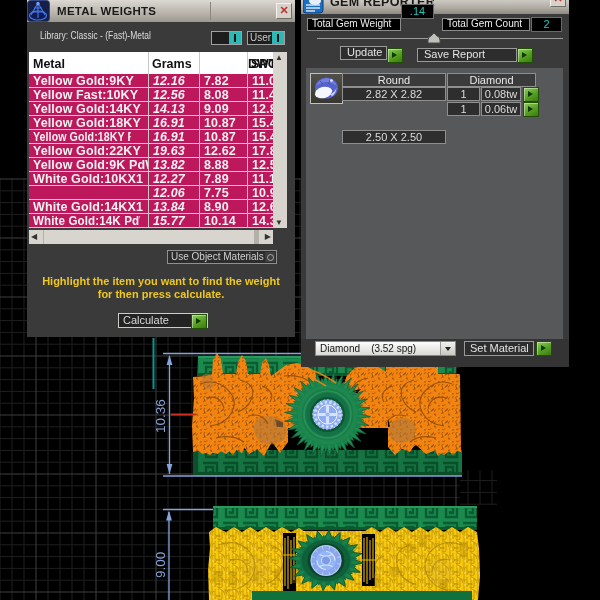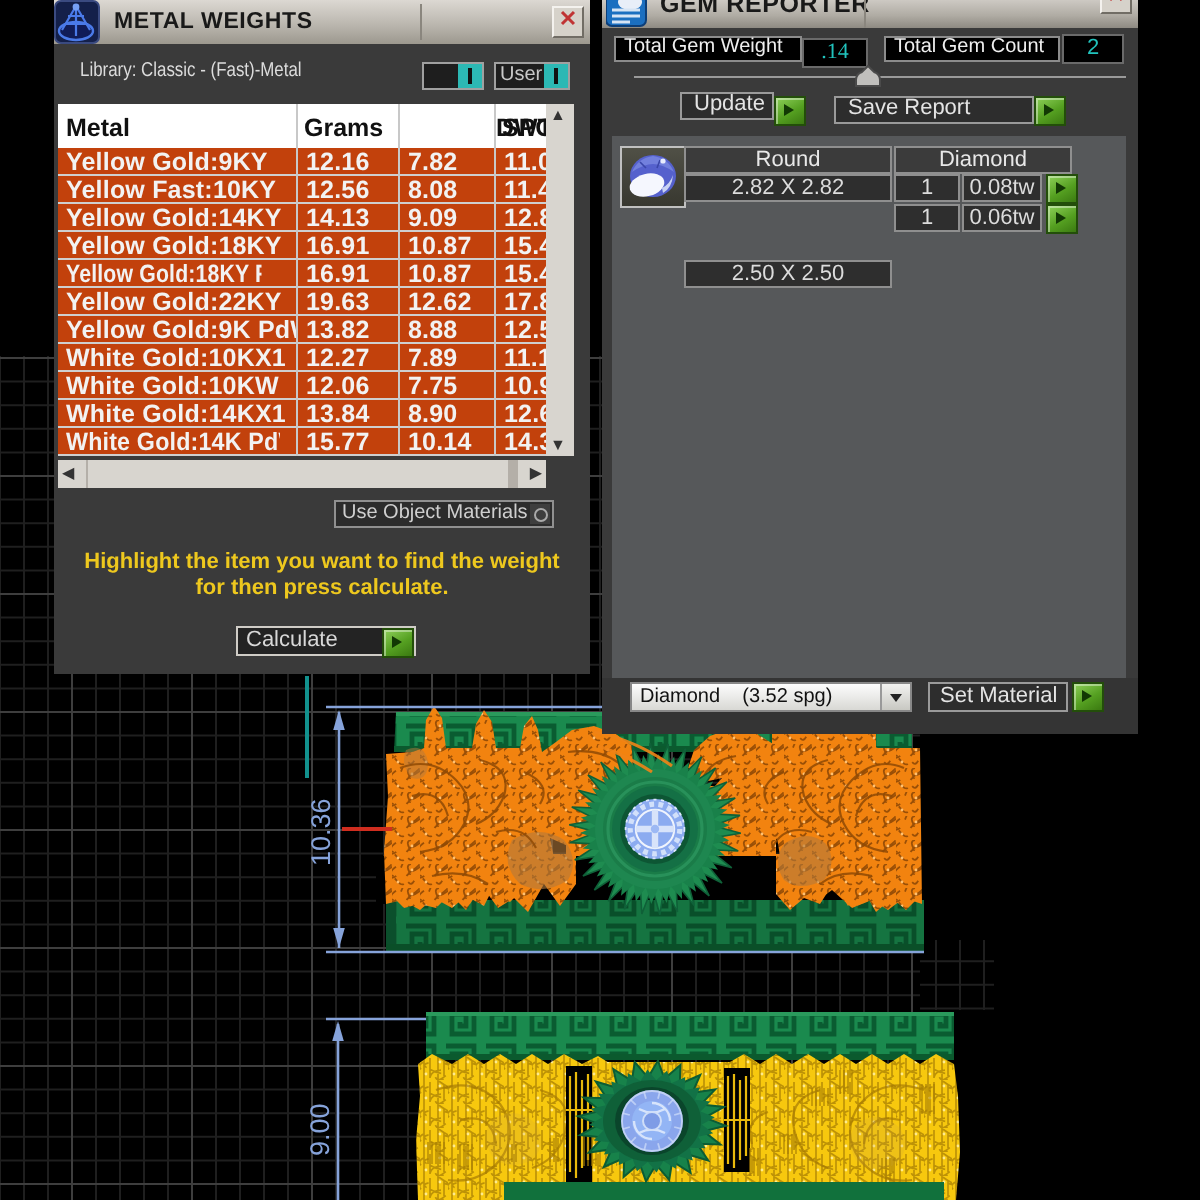--- a/index.html
+++ b/index.html
@@ -8,23 +8,23 @@
 .panel{position:absolute;background:#3a3a3a;}
 .tbar{position:relative;height:22px;background:linear-gradient(#dcd8d2,#b8b4ac 60%,#9c988e);overflow:hidden;}
 .tbar .ttl{position:absolute;left:30px;top:5px;font-size:11.5px;font-weight:bold;color:#191919;letter-spacing:0.3px;}
 .xbtn{position:absolute;width:14px;height:14px;background:#d6d2ca;border:1px solid;border-color:#f4f2ee #716d65 #716d65 #f4f2ee;color:#c03434;font-size:11px;font-weight:bold;line-height:12px;text-align:center;}
 .lblbox{position:absolute;background:#000000;border:1px solid #8c8c8c;color:#efefef;font-size:10px;}
 .valbox{position:absolute;background:#000;border:1px solid #6a6a6a;color:#21c3bd;font-size:11px;text-align:center;}
 .gbtn{position:absolute;width:14px;height:13px;background:linear-gradient(150deg,#8ed05a 0%,#55a021 55%,#3b7a11 100%);border:1px solid #234e0a;box-shadow:inset 1px 1px 0 rgba(255,255,255,0.4);}
 .gbtn:after{content:"";position:absolute;left:4px;top:3px;border-left:5px solid #123804;border-top:3px solid transparent;border-bottom:3px solid transparent;}
 .dbtn{position:absolute;background:#2d2d2d;border:1px solid #9a9a9a;color:#e4e4e4;font-size:11px;}
 
-.trow{position:relative;height:14px;background:#c2410c;color:#f2f2f2;font-size:12.5px;letter-spacing:0.1px;font-weight:bold;border-bottom:1px solid #cfcfcf;box-sizing:border-box;padding-left:20px;}
+.trow{position:relative;height:14px;background:#be185d;color:#f2f2f2;font-size:12.5px;letter-spacing:0.1px;font-weight:bold;border-bottom:1px solid #cfcfcf;box-sizing:border-box;padding-left:20px;}
 .trow .c1{position:absolute;left:4px;top:0px;width:115px;overflow:hidden;white-space:nowrap;}
-.trow .c2{position:absolute;left:124px;top:0px;}
+.trow .c2{position:absolute;left:124px;top:0px;font-style:italic;}
 .trow .c3{position:absolute;left:175px;top:0px;}
 .trow .c4{position:absolute;left:223px;top:0px;}
 .cld{position:absolute;top:0;width:1px;height:176px;background:#c8c8c8;}
 .sb .arr{position:absolute;left:2px;font-size:8px;color:#333;}
 .sb .arrh{position:absolute;top:2px;font-size:8px;color:#333;}
 .gcell{position:absolute;height:14px;background:#3b3b3b;border:1px solid #8f8f8f;color:#e8e8e8;font-size:11px;text-align:center;line-height:13px;box-sizing:border-box;}
 .gc2{background:#2e2e2e;color:#dcdcdc;}
 </style></head>
 <body>
 <div id="stage">
@@ -213,21 +213,20 @@
             <span class="c3">8.88</span>
             <span class="c4">12.5</span>
           </div>
 <div class="trow">
             <span class="c1">White Gold:10KX1</span>
             <span class="c2">12.27</span>
             <span class="c3">7.89</span>
             <span class="c4">11.1</span>
           </div>
 <div class="trow">
-            <span class="c1">White Gold:10KW</span>
             <span class="c2">12.06</span>
             <span class="c3">7.75</span>
             <span class="c4">10.9</span>
           </div>
 <div class="trow">
             <span class="c1">White Gold:14KX1</span>
             <span class="c2">13.84</span>
             <span class="c3">8.90</span>
             <span class="c4">12.6</span>
           </div>
@@ -274,21 +273,21 @@
           <ellipse cx="12" cy="1" rx="6" ry="4" fill="#e8eef8"></ellipse>
           <path d="M3 5 H17 M3 8 H17 M3 11 H12" stroke="#d6e4f4" stroke-width="1.4"></path>
         </svg>
   <span class="ttl" style="left:29px;top:-5px;font-size:12.5px;">GEM REPORTER</span>
   <span style="position:absolute;left:131px;top:0;width:1px;height:14px;background:#8a867e"></span>
   <span class="xbtn" style="right:3px;top:-9px;">✕</span>
  </div>
  <div class="lblbox" style="left:6px;top:18px;width:92px;height:11px;">
         <span style="position:absolute;left:4px;top:-1px;">Total Gem Weight</span>
       </div>
- <div class="valbox" style="left:100px;top:19px;width:31px;height:13px;font-family:Liberation Serif, serif;">.14</div>
+ <div class="valbox" style="left:100px;top:4px;width:31px;height:13px;">.14</div>
  <div class="lblbox" style="left:141px;top:18px;width:86px;height:11px;">
         <span style="position:absolute;left:4px;top:-1px;">Total Gem Count</span>
       </div>
  <div class="valbox" style="left:230px;top:17px;width:29px;height:13px;">2</div>
  <div style="position:absolute;left:16px;top:38px;width:246px;height:1px;background:#9a9a9a;"></div>
  <svg width="16" height="12" style="position:absolute;left:125px;top:32px;">
         <path d="M2 11 L2 8 Q2 5 5 4 L8 1 L11 4 Q14 5 14 8 L14 11 Z" fill="#c0bfbc" stroke="#4a4a4a" stroke-width="1"></path>
       </svg>
  <div class="dbtn" style="left:39px;top:46px;width:45px;height:12px;">
         <span style="position:absolute;left:6px;top:-1px;">Update</span>

